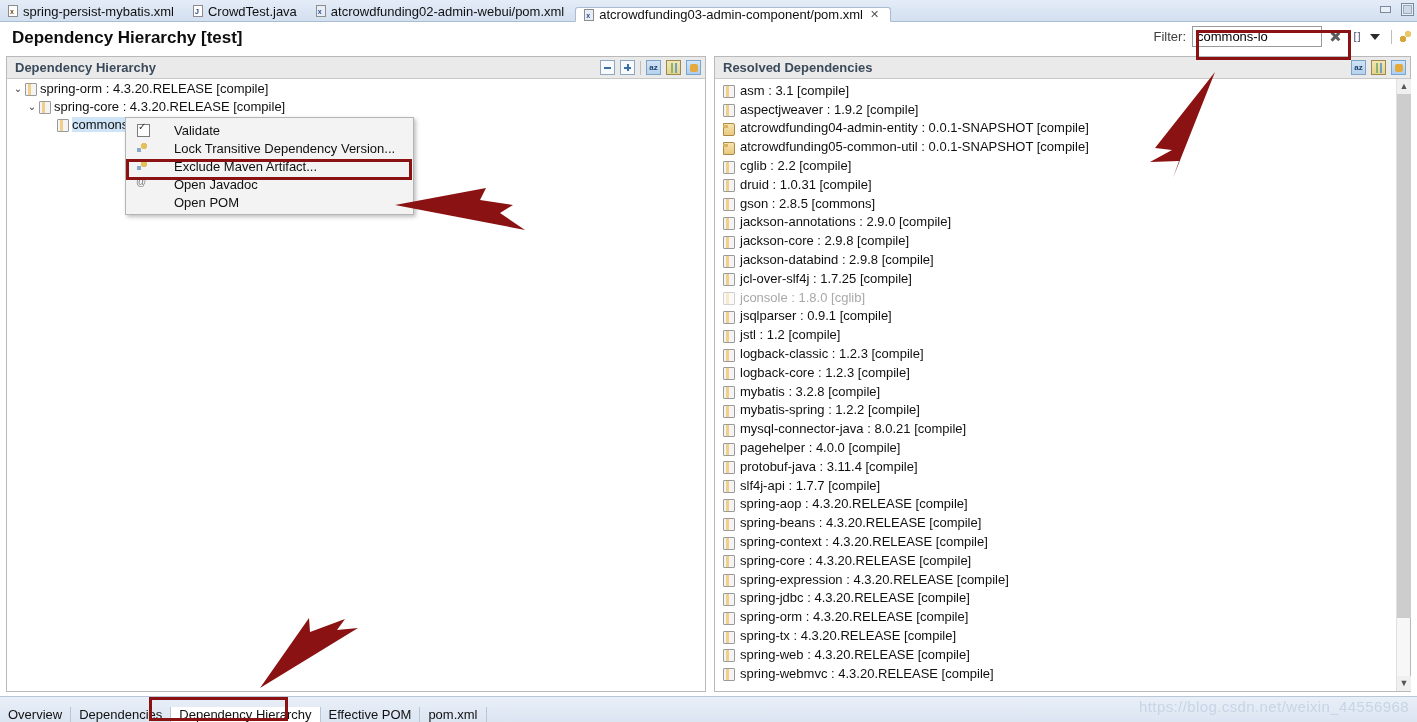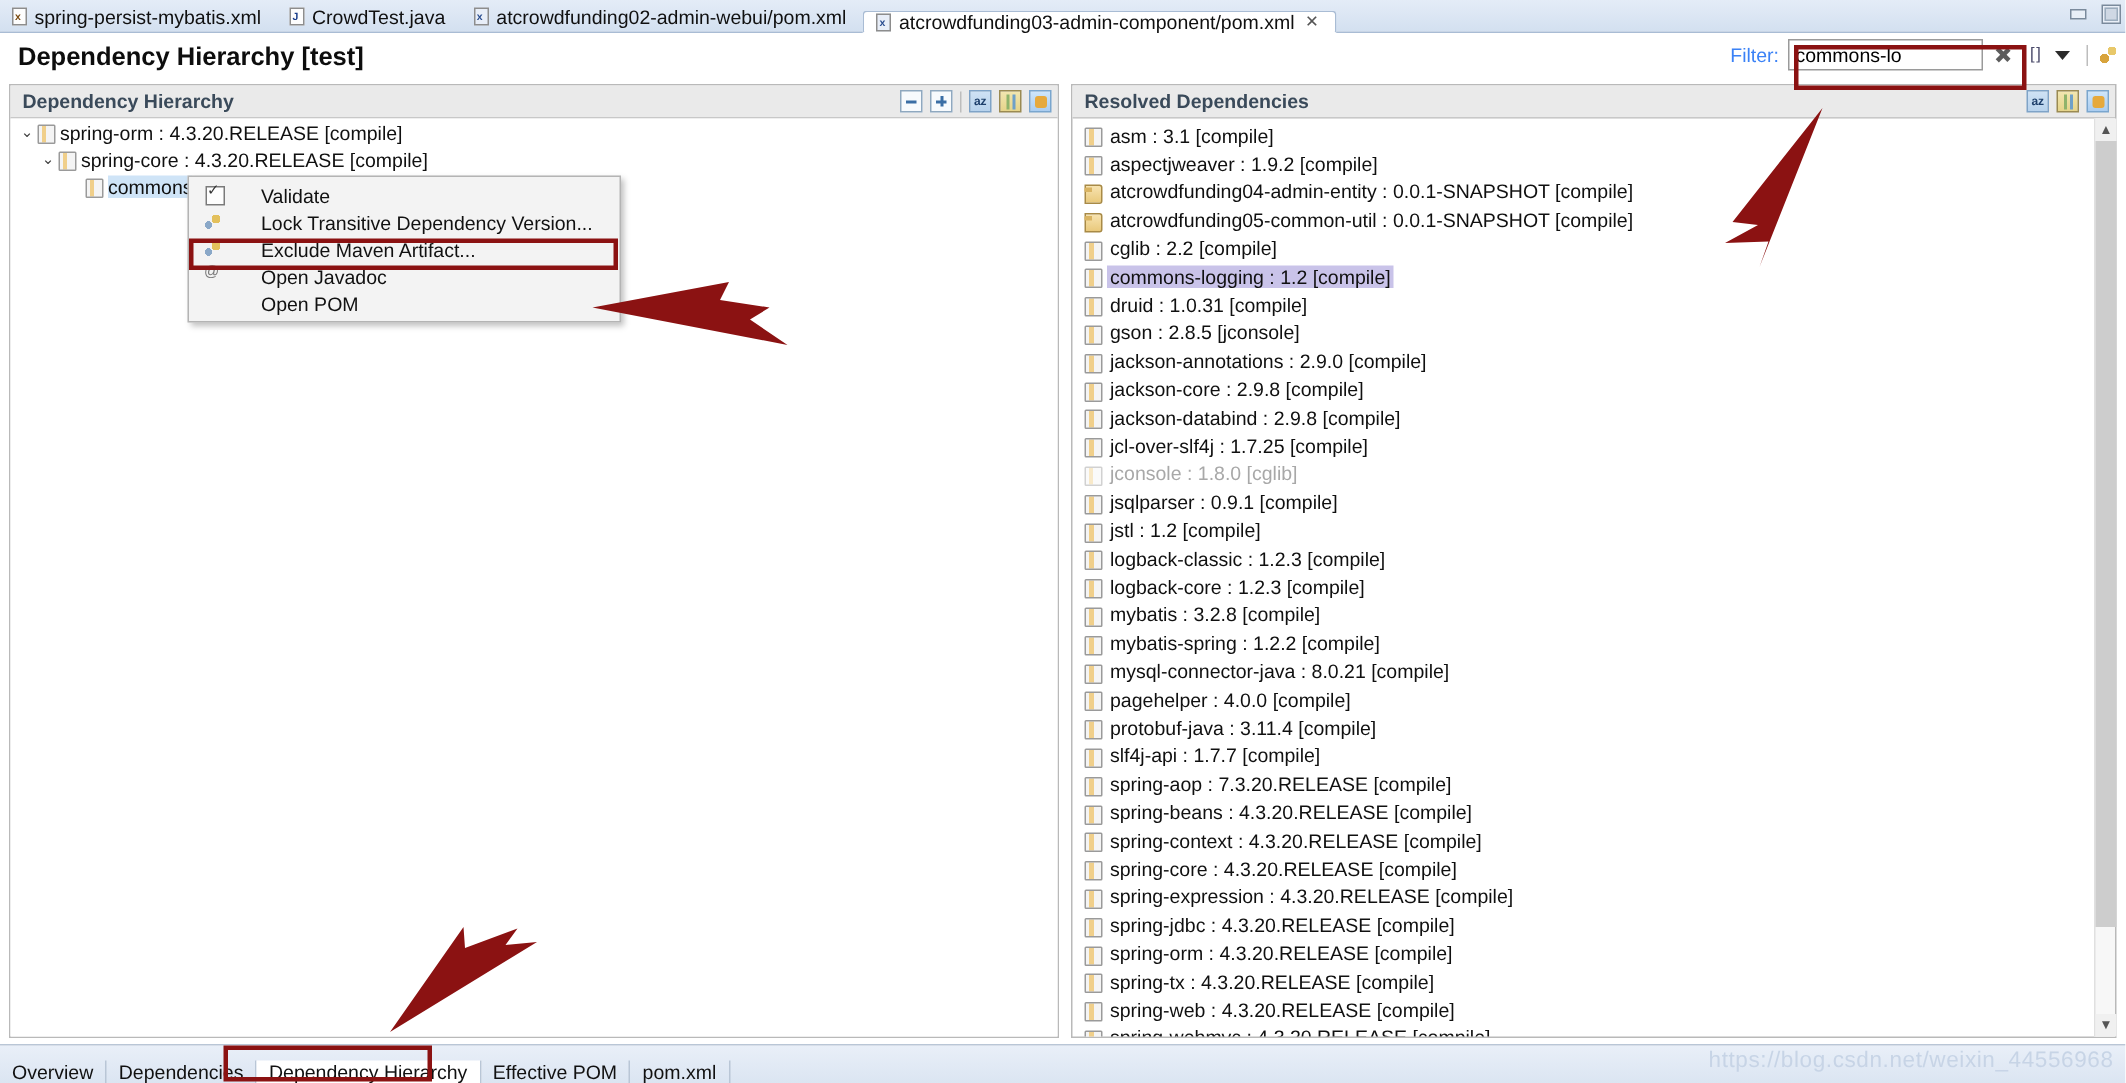--- a/index.html
+++ b/index.html
@@ -67,21 +67,21 @@
     position:absolute; left:0; top:22px; width:1417px; height:34px;
     background:#ffffff;
   }
   #formtitle .ft {
     position:absolute; left:12px; top:6px;
     font-size:17px; font-weight:bold; color:#0d0d0d;
   }
   #filterbar {
     position:absolute; right:4px; top:4px; display:flex; align-items:center; gap:6px;
   }
-  #filterbar .flabel { font-size:13px; color:#3b82f6;margin-left:15px; }
+  #filterbar .flabel { font-size:13px; color:#404040;margin-left:15px; }
   #filterinput {
     width:130px; height:21px; padding:1px 4px;
     border:1px solid #9a9a9a; background:#ffffff;
     font-family:"Liberation Sans", sans-serif; font-size:13px; color:#000;
     outline:none;
   }
   .tbicon { width:15px; height:15px; position:relative; cursor:default; }
   .ic-clear::before, .ic-clear::after {
     content:""; position:absolute; left:6px; top:2px; width:2.5px; height:11px;
     background:#5c5c5c;
@@ -355,31 +355,27 @@
         <span class="ltext">atcrowdfunding04-admin-entity : 0.0.1-SNAPSHOT [compile]</span>
       </div>
       <div class="lrow">
         <span class="jaricon proj"></span>
         <span class="ltext">atcrowdfunding05-common-util : 0.0.1-SNAPSHOT [compile]</span>
       </div>
       <div class="lrow">
         <span class="jaricon"></span>
         <span class="ltext">cglib : 2.2 [compile]</span>
       </div>
-      <div class="lrow sel">
-        <span class="jaricon"></span>
-        <span class="ltext">commons-logging : 1.2 [compile]</span>
-      </div>
       <div class="lrow">
         <span class="jaricon"></span>
         <span class="ltext">druid : 1.0.31 [compile]</span>
       </div>
       <div class="lrow">
         <span class="jaricon"></span>
-        <span class="ltext">gson : 2.8.5 [jconsole]</span>
+        <span class="ltext">gson : 2.8.5 [commons]</span>
       </div>
       <div class="lrow">
         <span class="jaricon"></span>
         <span class="ltext">jackson-annotations : 2.9.0 [compile]</span>
       </div>
       <div class="lrow">
         <span class="jaricon"></span>
         <span class="ltext">jackson-core : 2.9.8 [compile]</span>
       </div>
       <div class="lrow">
@@ -429,21 +425,21 @@
       <div class="lrow">
         <span class="jaricon"></span>
         <span class="ltext">protobuf-java : 3.11.4 [compile]</span>
       </div>
       <div class="lrow">
         <span class="jaricon"></span>
         <span class="ltext">slf4j-api : 1.7.7 [compile]</span>
       </div>
       <div class="lrow">
         <span class="jaricon"></span>
-        <span class="ltext">spring-aop : 7.3.20.RELEASE [compile]</span>
+        <span class="ltext">spring-aop : 4.3.20.RELEASE [compile]</span>
       </div>
       <div class="lrow">
         <span class="jaricon"></span>
         <span class="ltext">spring-beans : 4.3.20.RELEASE [compile]</span>
       </div>
       <div class="lrow">
         <span class="jaricon"></span>
         <span class="ltext">spring-context : 4.3.20.RELEASE [compile]</span>
       </div>
       <div class="lrow">

